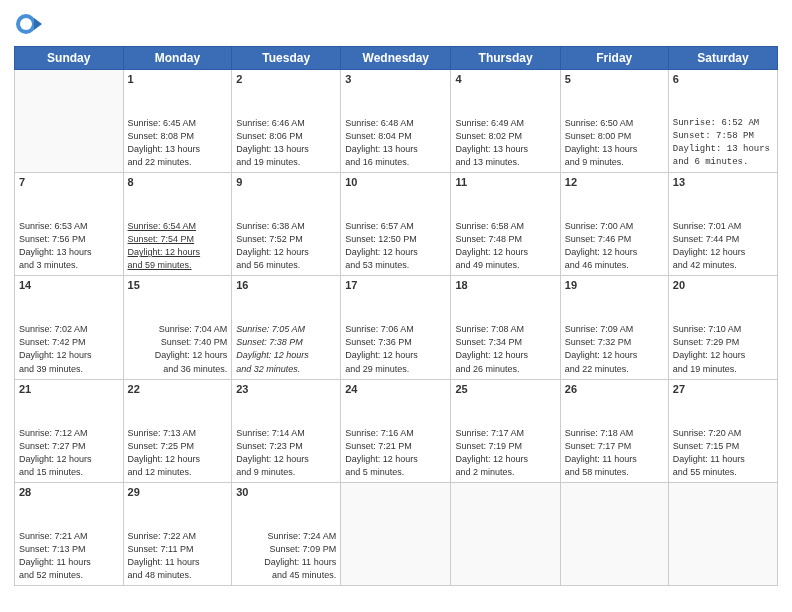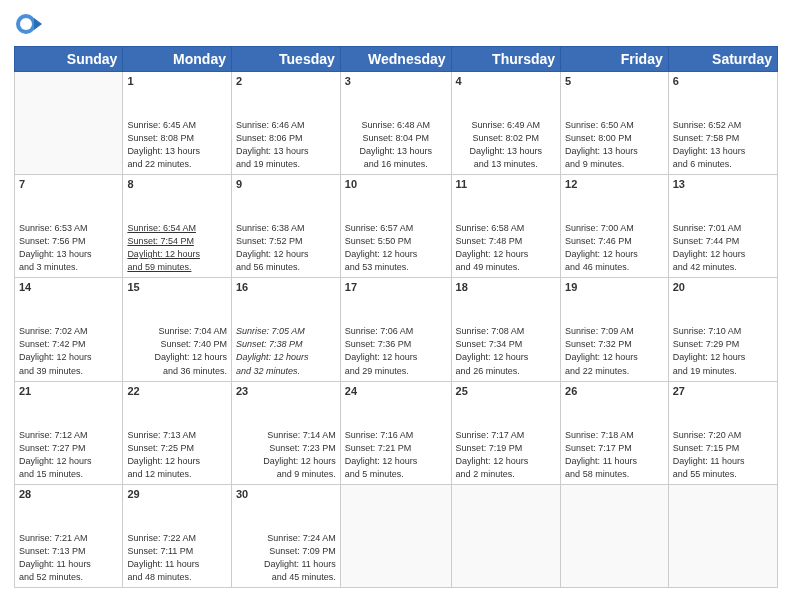--- a/index.html
+++ b/index.html
@@ -55,24 +55,24 @@
     }
     .calendar {
       width: 100%;
       border-collapse: collapse;
       font-size: 9.5px;
     }
     .calendar thead tr th {
       background: #3a6db5;
       color: #fff;
       font-weight: bold;
-      text-align: right;
+      text-align: center;
       padding: 4px 5px;
       border: 1px solid #2a5da5;
-      font-size: 14px;
+      font-size: 12px;
     }
     .calendar tbody tr td {
       border: 1px solid #ccc;
       vertical-align: top;
       padding: 3px 4px;
       width: 113px;
       height: 82px;
       background: #fff;
     }
     .calendar tbody tr td.empty {
@@ -141,42 +141,42 @@
           </td>
           <td>
             <span class="day-number">2</span>
             <div class="day-info" style="white-space: pre-line;">Sunrise: 6:46 AM
 Sunset: 8:06 PM
 Daylight: 13 hours
 and 19 minutes.</div>
           </td>
           <td>
             <span class="day-number">3</span>
-            <div class="day-info" style="white-space: pre-line; text-align: center;">Sunrise: 6:48 AM
+            <div class="day-info" style="white-space: pre-line;">Sunrise: 6:48 AM
 Sunset: 8:04 PM
 Daylight: 13 hours
 and 16 minutes.</div>
           </td>
           <td>
             <span class="day-number">4</span>
-            <div class="day-info" style="white-space: pre-line; text-align: center;">Sunrise: 6:49 AM
+            <div class="day-info" style="white-space: pre-line;">Sunrise: 6:49 AM
 Sunset: 8:02 PM
 Daylight: 13 hours
 and 13 minutes.</div>
           </td>
           <td>
             <span class="day-number">5</span>
             <div class="day-info" style="white-space: pre-line;">Sunrise: 6:50 AM
 Sunset: 8:00 PM
 Daylight: 13 hours
 and 9 minutes.</div>
           </td>
           <td>
             <span class="day-number">6</span>
-            <div class="day-info" style="white-space: pre-line;">Sunrise: 6:52 AM
+            <div class="day-info" style="white-space: pre-line; font-family: Liberation Mono, monospace;">Sunrise: 6:52 AM
 Sunset: 7:58 PM
 Daylight: 13 hours
 and 6 minutes.</div>
           </td>
         </tr>
         <tr>
           <td>
             <span class="day-number">7</span>
             <div class="day-info" style="white-space: pre-line;">Sunrise: 6:53 AM
 Sunset: 7:56 PM
@@ -193,21 +193,21 @@
           <td>
             <span class="day-number">9</span>
             <div class="day-info" style="white-space: pre-line;">Sunrise: 6:38 AM
 Sunset: 7:52 PM
 Daylight: 12 hours
 and 56 minutes.</div>
           </td>
           <td>
             <span class="day-number">10</span>
             <div class="day-info" style="white-space: pre-line;">Sunrise: 6:57 AM
-Sunset: 5:50 PM
+Sunset: 12:50 PM
 Daylight: 12 hours
 and 53 minutes.</div>
           </td>
           <td>
             <span class="day-number">11</span>
             <div class="day-info" style="white-space: pre-line;">Sunrise: 6:58 AM
 Sunset: 7:48 PM
 Daylight: 12 hours
 and 49 minutes.</div>
           </td>
@@ -287,21 +287,21 @@
           </td>
           <td>
             <span class="day-number">22</span>
             <div class="day-info" style="white-space: pre-line;">Sunrise: 7:13 AM
 Sunset: 7:25 PM
 Daylight: 12 hours
 and 12 minutes.</div>
           </td>
           <td>
             <span class="day-number">23</span>
-            <div class="day-info" style="white-space: pre-line; text-align: right;">Sunrise: 7:14 AM
+            <div class="day-info" style="white-space: pre-line;">Sunrise: 7:14 AM
 Sunset: 7:23 PM
 Daylight: 12 hours
 and 9 minutes.</div>
           </td>
           <td>
             <span class="day-number">24</span>
             <div class="day-info" style="white-space: pre-line;">Sunrise: 7:16 AM
 Sunset: 7:21 PM
 Daylight: 12 hours
 and 5 minutes.</div>

